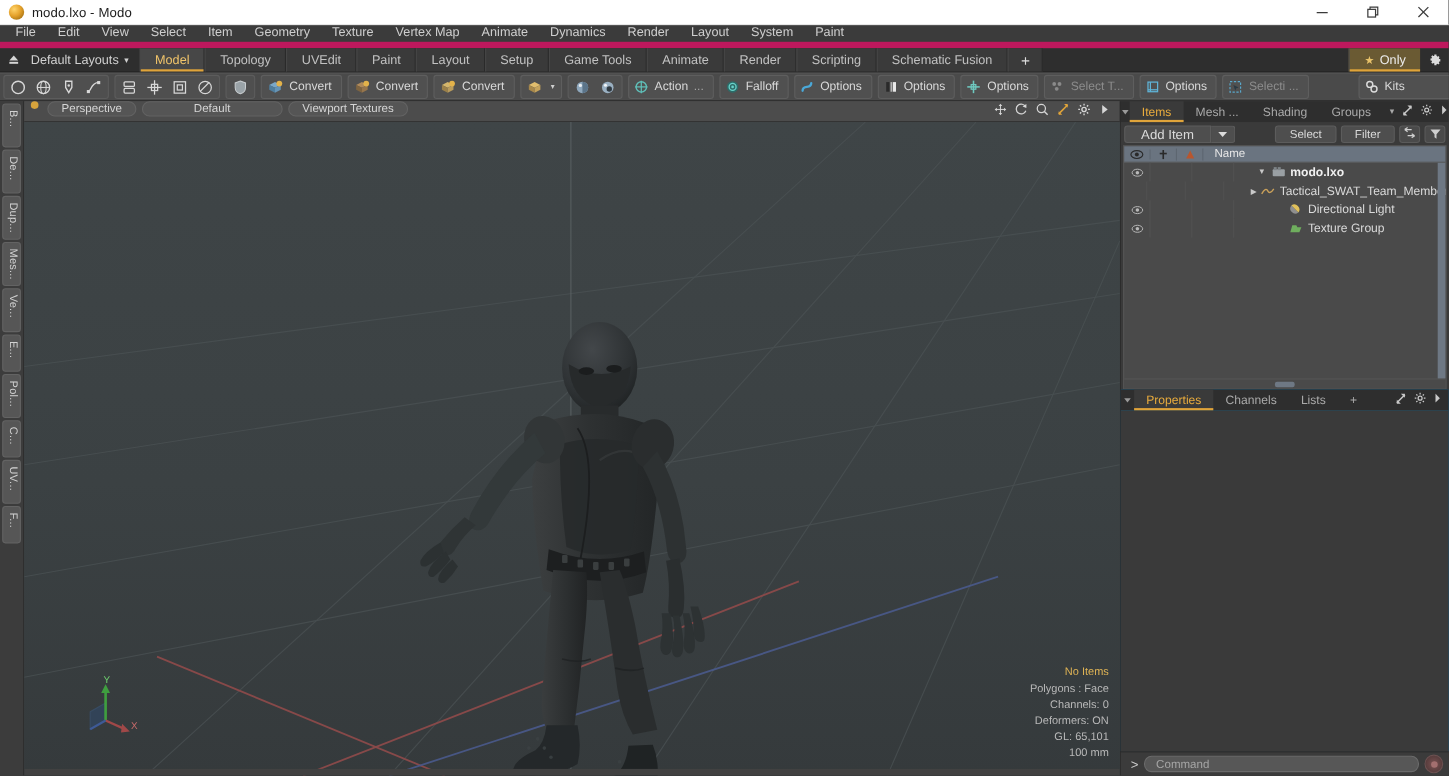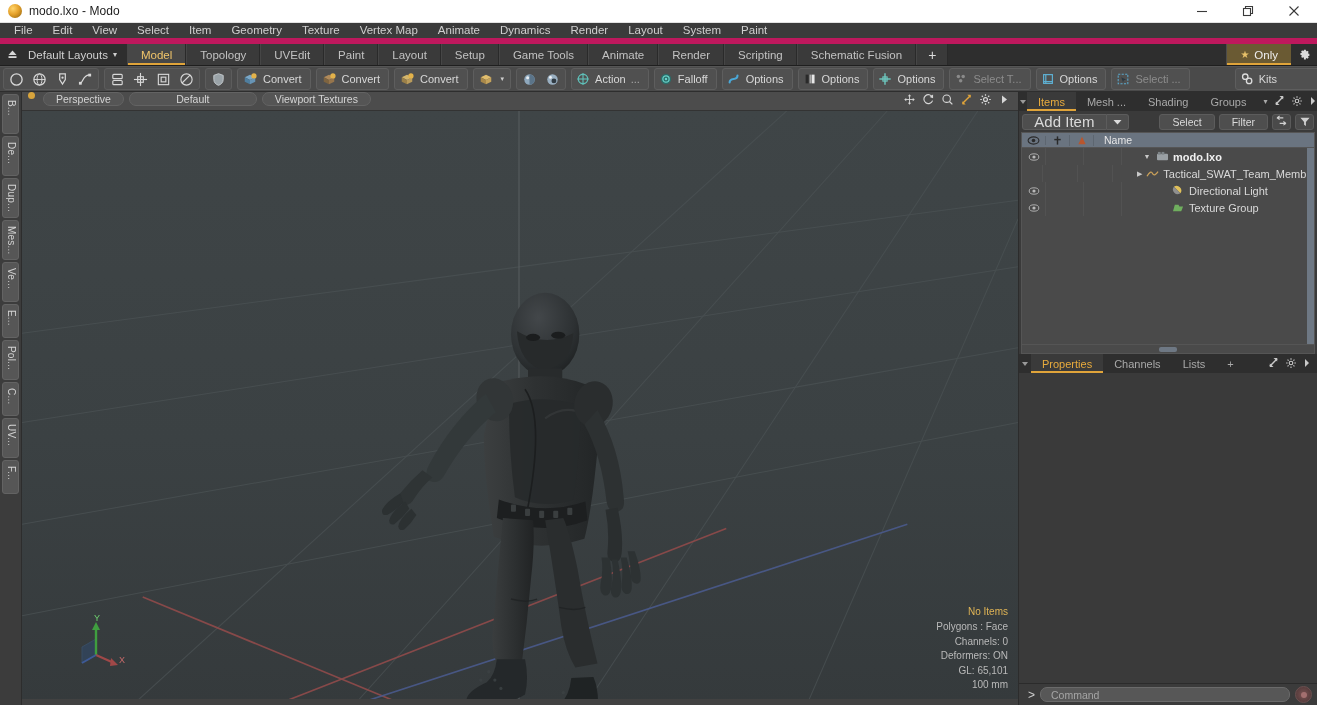--- a/index.html
+++ b/index.html
@@ -180,21 +180,21 @@
 
   .rp-actions {
     height: 21px; background: #3a3a3a; display: flex; align-items: center;
     padding: 0 3px; gap: 4px; flex: 0 0 21px;
   }
   .additem {
     display: flex; align-items: stretch; height: 16px; flex: 1 1 auto; max-width: 128px;
   }
   .additem .a-main {
     flex: 1 1 auto; background: #4e4e4e; border: 1px solid #5c5c5c; border-radius: 3px 0 0 3px;
-    display: flex; align-items: center; justify-content: center; font-size: 15px; color: #dadada;
+    display: flex; align-items: center; justify-content: center; font-size: 12px; color: #dadada;
   }
   .additem .a-drop {
     width: 22px; background: #4e4e4e; border: 1px solid #5c5c5c; border-left: none;
     border-radius: 0 3px 3px 0; display: flex; align-items: center; justify-content: center;
   }
   .rbtn {
     height: 16px; padding: 0 12px; background: #4e4e4e; border: 1px solid #5c5c5c;
     border-radius: 3px; display: flex; align-items: center; justify-content: center;
     font-size: 10.5px; color: #dadada;
   }

